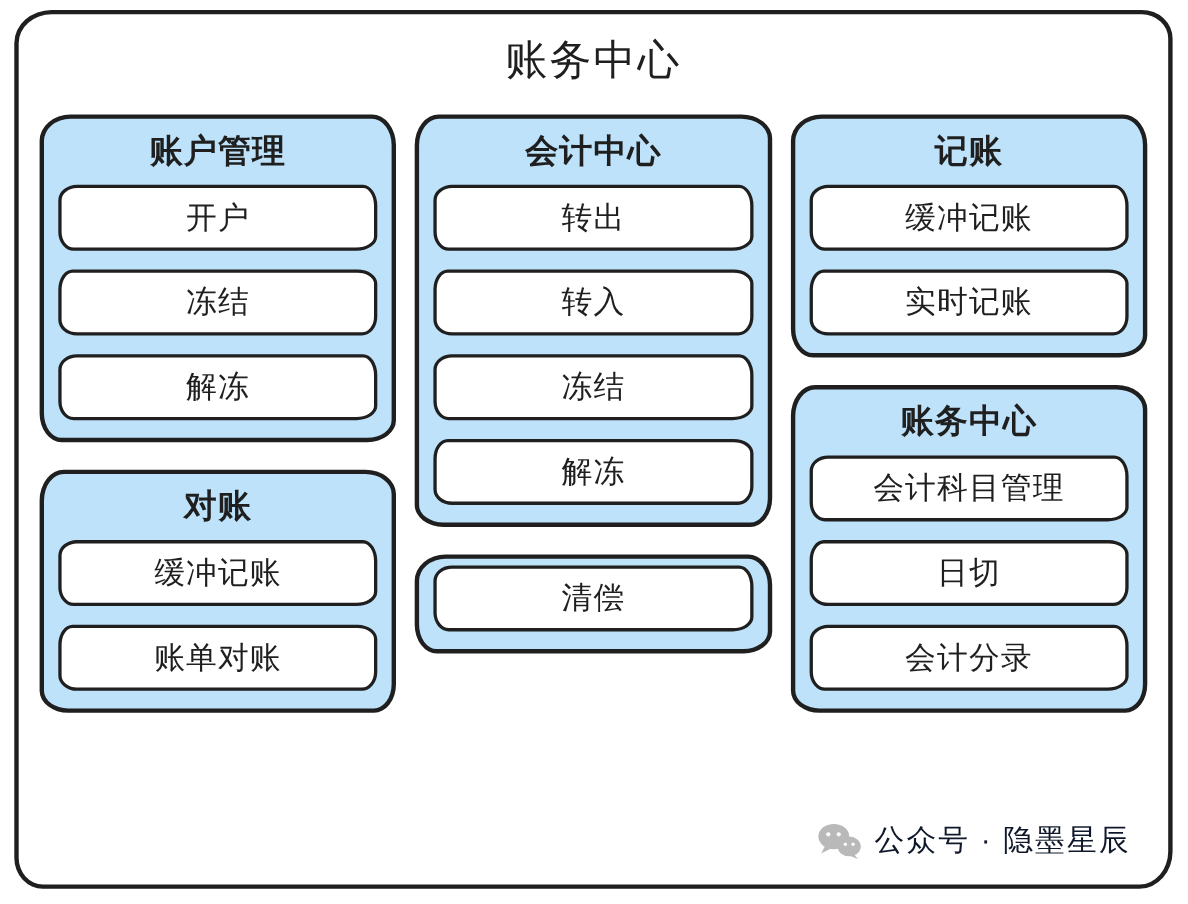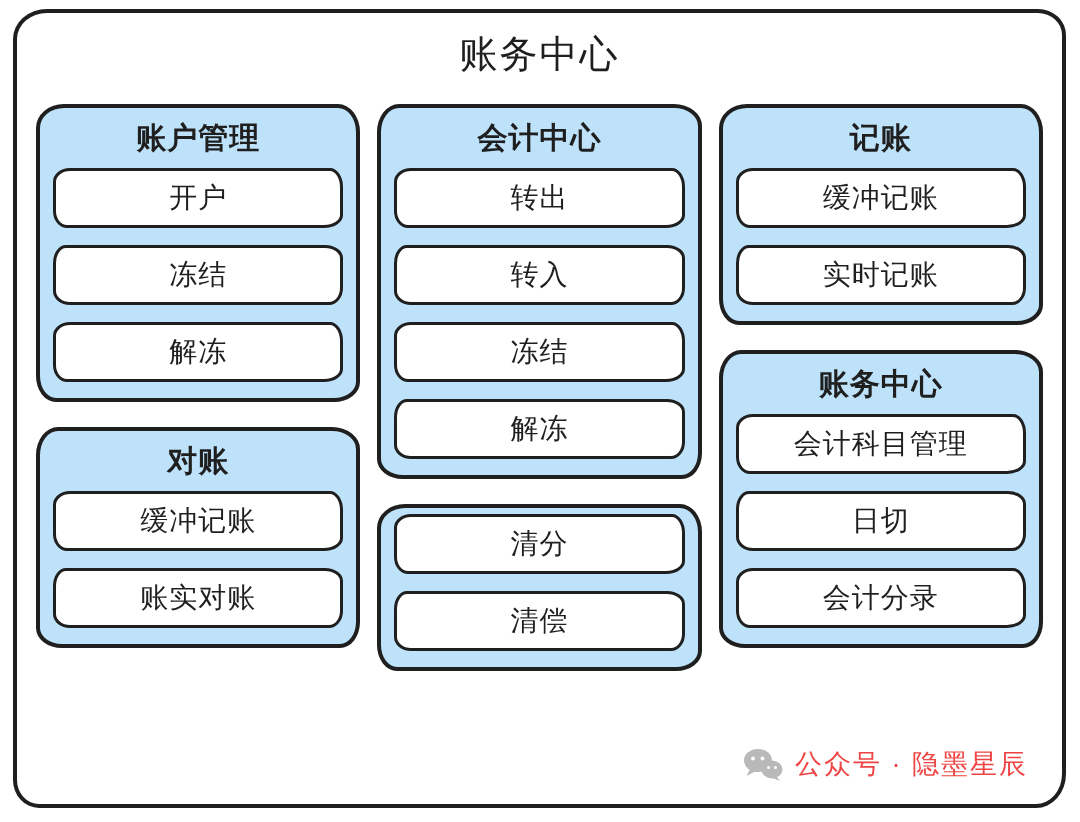--- a/index.html
+++ b/index.html
@@ -73,21 +73,21 @@
   }
   .item:nth-child(odd)  { border-radius: 17px 13px 19px 14px / 14px 19px 13px 17px; }
   .item:nth-child(even) { border-radius: 13px 18px 14px 17px / 18px 13px 17px 14px; }
   .watermark {
     position: absolute;
     right: 34px;
     bottom: 22px;
     display: flex;
     align-items: center;
     gap: 12px;
-    color: #ef4444;
+    color: #0f172a;
     font-size: 27px;
     font-weight: 400;
     letter-spacing: 2px;
   }
   .wechat-icon { width: 40px; height: 33px; flex: 0 0 auto; }
 </style>
 </head>
 <body>
 
 <div class="frame">
@@ -102,38 +102,37 @@
         <div class="items">
           <div class="item">开户</div>
           <div class="item">冻结</div>
           <div class="item">解冻</div>
         </div>
       </div>
       <div class="group r2">
         <div class="group-title">对账</div>
         <div class="items">
           <div class="item">缓冲记账</div>
-          <div class="item">账实对账</div>
+          <div class="item">账单对账</div>
         </div>
       </div>
     </div>
 
     <div class="col">
       <div class="group r2">
         <div class="group-title">会计中心</div>
         <div class="items">
           <div class="item">转出</div>
           <div class="item">转入</div>
           <div class="item">冻结</div>
           <div class="item">解冻</div>
         </div>
       </div>
       <div class="group r1">
         <div class="items">
-          <div class="item">清分</div>
           <div class="item">清偿</div>
         </div>
       </div>
     </div>
 
     <div class="col col-right">
       <div class="group r1">
         <div class="group-title">记账</div>
         <div class="items">
           <div class="item">缓冲记账</div>

